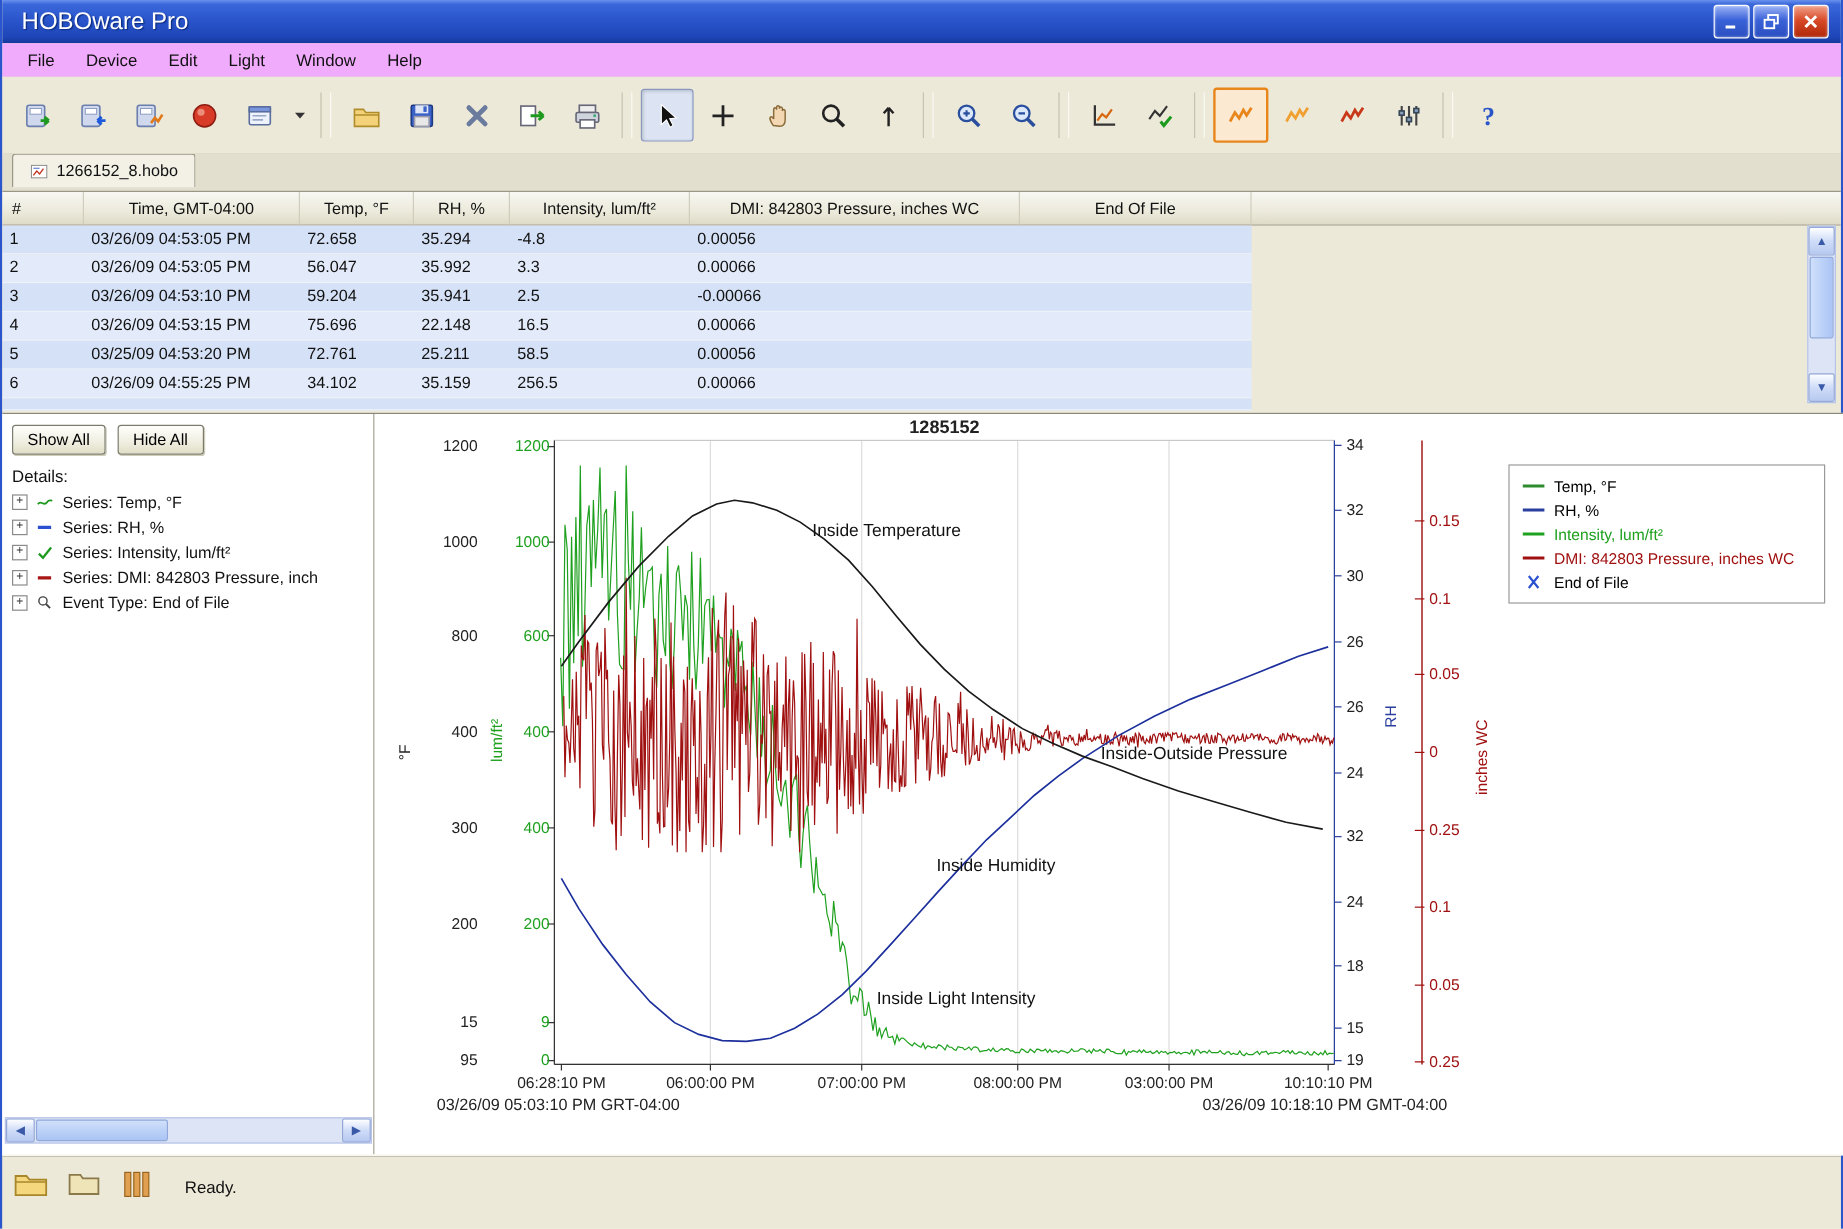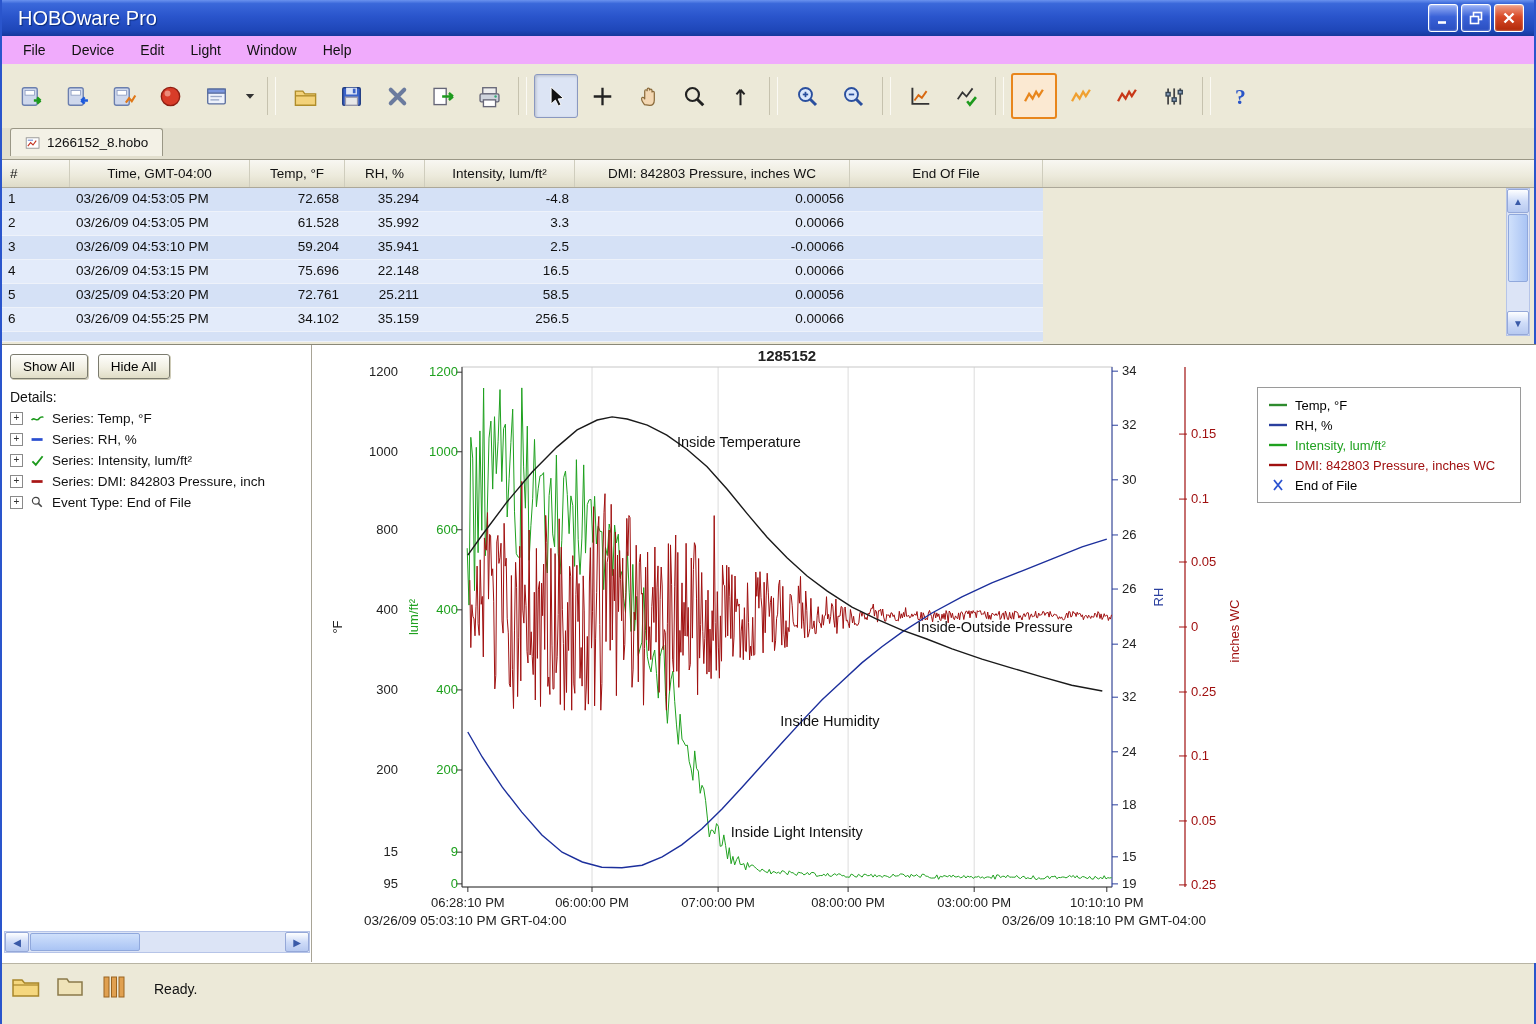--- a/index.html
+++ b/index.html
@@ -42,21 +42,21 @@
   .tableregion{position:absolute;top:160px;height:184px;left:0;right:0;background:#ece9d8;overflow:hidden}
   .thead{display:flex;height:27px;background:linear-gradient(180deg,#f8f7f2,#eceadb 60%,#dedbc8);border-bottom:1px solid #aca899}
   .th{box-sizing:border-box;border-right:1px solid #cfcdbd;font-size:13.5px;display:flex;align-items:center;justify-content:center}
   .th.first{justify-content:flex-start;padding-left:8px}
   .th.fill{flex:1;border-right:none}
   .tbody{width:1041px}
   .tr{display:flex;height:23px;border-bottom:1px solid #eef2fa;width:1041px}
   .tr.odd{background:#d5e1f6}.tr.even{background:#e3ebfa}
   .tr.partial{height:9px;overflow:hidden}
   .td{box-sizing:border-box;font-size:13.5px;line-height:22px;padding:0 6px;white-space:nowrap;overflow:hidden}
-  .td.right{text-align:right}
+  .td.right{}
   
   .vscroll{position:absolute;top:28px;right:4px;width:24px;height:148px;background:#dce4f6;border:1px solid #b6c4e8;
     display:flex;flex-direction:column;box-sizing:border-box}
   .sc-btn{height:22px;flex:0 0 22px;background:linear-gradient(180deg,#fdfeff,#cfdcf8 50%,#b7c9f0);border:1px solid #95a8d8;
     border-radius:2px;color:#3a5aa8;font-size:10px;display:flex;align-items:center;justify-content:center}
   .sc-thumb-v{height:66px;margin:1px 1px;background:linear-gradient(90deg,#cfe0fb,#aac4f4);border:1px solid #90a8dc;border-radius:2px}
   .sc-track{flex:1}
   .hscroll{position:absolute;left:2px;top:586px;height:22px;width:306px;background:#dce4f6;border:1px solid #b6c4e8;
     display:flex;box-sizing:border-box}
   .sc-btn.h{width:22px;flex:0 0 22px;height:auto}
@@ -377,21 +377,21 @@
           <div class="td left" style="width:180px">03/26/09 04:53:05 PM</div>
           <div class="td right" style="width:95px">72.658</div>
           <div class="td right" style="width:80px">35.294</div>
           <div class="td right" style="width:150px">-4.8</div>
           <div class="td right" style="width:275px">0.00056</div>
           <div class="td left" style="width:193px"></div>
         </div>
         <div class="tr even">
           <div class="td left" style="width:68px">2</div>
           <div class="td left" style="width:180px">03/26/09 04:53:05 PM</div>
-          <div class="td right" style="width:95px">61.528</div>
+          <div class="td right" style="width:95px">56.047</div>
           <div class="td right" style="width:80px">35.992</div>
           <div class="td right" style="width:150px">3.3</div>
           <div class="td right" style="width:275px">0.00066</div>
           <div class="td left" style="width:193px"></div>
         </div>
         <div class="tr odd">
           <div class="td left" style="width:68px">3</div>
           <div class="td left" style="width:180px">03/26/09 04:53:10 PM</div>
           <div class="td right" style="width:95px">59.204</div>
           <div class="td right" style="width:80px">35.941</div>

